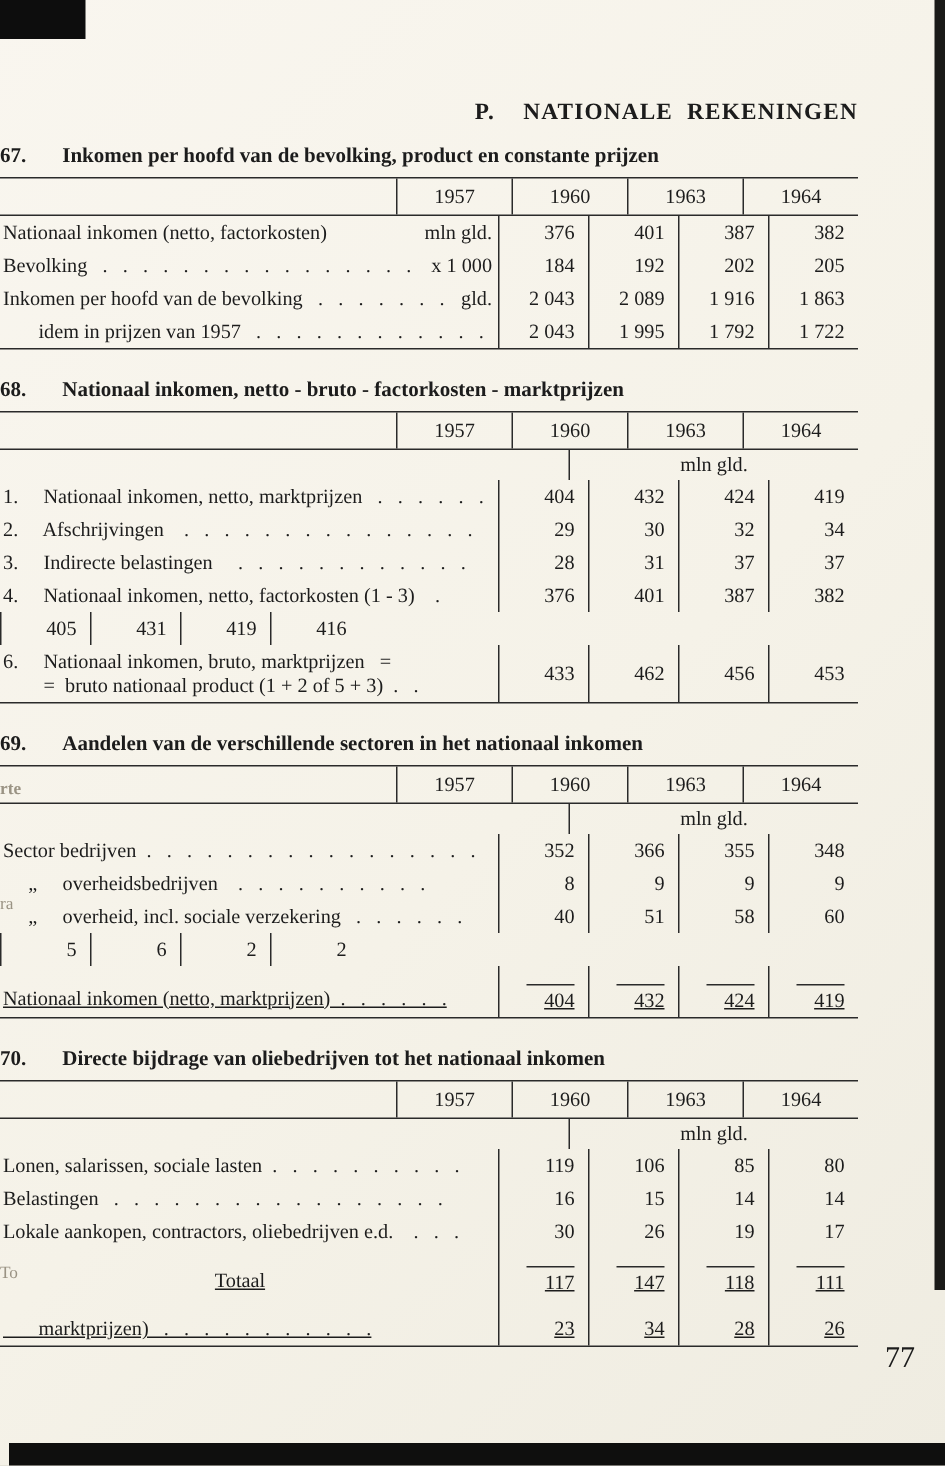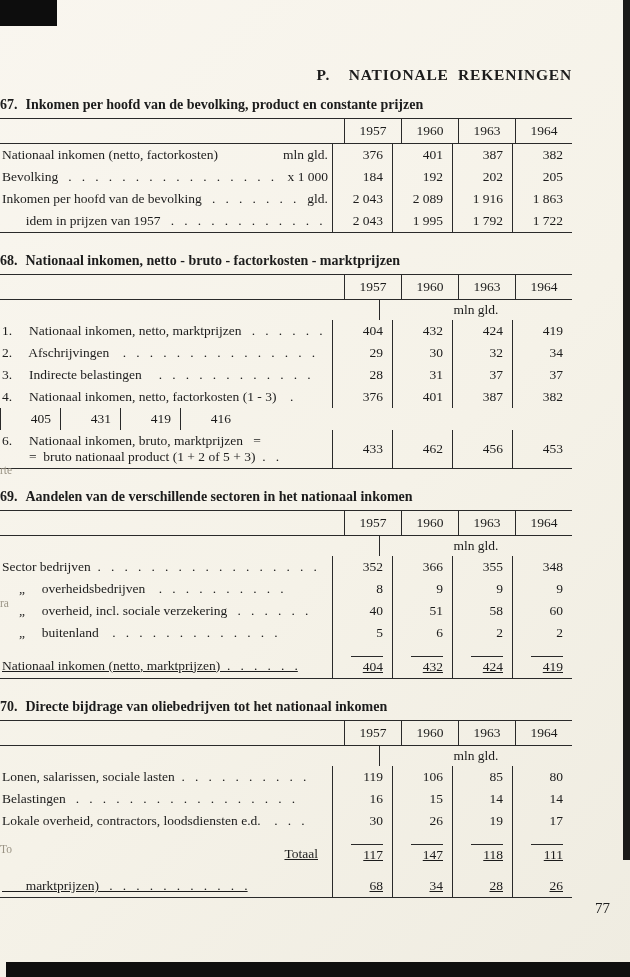--- a/index.html
+++ b/index.html
@@ -26,20 +26,21 @@
     font-size: 15.5px;
     letter-spacing: 0.8px;
     white-space: pre;
   }
   .table-title {
     margin: 20px 0 5px 0;
     font-weight: bold;
     font-size: 14px;
     display: flex;
     white-space: pre;
+    gap: 16px;
   }
   .table-title.first { margin-top: 13px; }
   .table-title .tnum { margin-right: 8px; }
 
   .stat-table {
     border-top: 1.2px solid #2a2a2a;
     border-bottom: 1.2px solid #2a2a2a;
     font-size: 13.5px;
     line-height: 16px;
   }
@@ -57,44 +58,44 @@
     flex: 0 1 auto; min-width: 0; overflow: hidden;
   }
   .lbl-line { white-space: pre; overflow: hidden; }
   .suffix { white-space: pre; flex: 0 0 auto; margin-left: 4px; }
   .cell.num {
     width: 48px; flex: 0 0 auto;
     border-left: 1px solid #2a2a2a;
     justify-content: flex-end;
     padding: 3px 9px 3px 2px;
   }
-  .header-row .cell.num { justify-content: center; padding: 4px 4px; }
+  .header-row .cell.num { justify-content: center; padding: 4px 14px; }
   .unit-row .cell.units {
     width: 192px; flex: 0 0 auto;
     border-left: 1px solid #2a2a2a;
     justify-content: center;
     padding: 2px 0;
   }
   .gap > .cell { padding-top: 12px; text-decoration: underline; }
   .sum .val {
     display: inline-block;
     min-width: 32px; text-align: right;
     border-top: 1px solid #2a2a2a;
     padding-top: 2px;
   }
-  .cell.label.alignright { justify-content: flex-end; padding-right: 14px; }
-
-  .page-number { position: absolute; right: 20px; bottom: 60px; font-size: 15px; color: #1c1c1c; }
+  .cell.label.alignright { justify-content: center; padding-right: 14px; }
+
+  .page-number { position: absolute; right: 20px; bottom: 60px; font-size: 20px; color: #1c1c1c; }
 
   
   .bar-topleft { position: absolute; left: 0; top: 0; width: 57px; height: 26px; background: #0d0d0d; }
   .bar-right { position: absolute; right: 0; top: 0; width: 7px; height: 860px; background: #1a1a18; }
   .bar-bottom { position: absolute; left: 6px; right: 0; bottom: 0; height: 15px; background: #0f0f0e; }
   .ghost { position: absolute; left: 0; font-size: 11.5px; color: #9a9384; }
-  .g1 { top: 464px; } .g2 { top: 597px; } .g3 { top: 816px; margin-top: 27px; }
+  .g1 { top: 520px; font-weight: bold; } .g2 { top: 597px; } .g3 { top: 816px; margin-top: 27px; }
 </style>
 </head>
 <body>
 
 <div class="page">
   <div class="content">
 
     <div class="section-header">P.    NATIONALE  REKENINGEN</div>
 
     <div class="table-title first">
@@ -405,27 +406,20 @@
             <span class="val">51</span>
           </div>
         <div class="cell num">
             <span class="val">58</span>
           </div>
         <div class="cell num">
             <span class="val">60</span>
           </div>
       </div>
       <div class="t-row data-row">
-        <div class="cell label">
-          <div class="lbl">
-              <div class="lbl-line">     „     buitenland    .   .   .   .   .   .   .   .   .   .   .   .   .</div>
-              <div class="lbl-line"></div>
-            </div>
-          <span class="suffix"></span>
-        </div>
         <div class="cell num">
             <span class="val">5</span>
           </div>
         <div class="cell num">
             <span class="val">6</span>
           </div>
         <div class="cell num">
             <span class="val">2</span>
           </div>
         <div class="cell num">
@@ -509,21 +503,21 @@
         <div class="cell num">
             <span class="val">14</span>
           </div>
         <div class="cell num">
             <span class="val">14</span>
           </div>
       </div>
       <div class="t-row data-row">
         <div class="cell label">
           <div class="lbl">
-              <div class="lbl-line">Lokale overheid, contractors, loodsdiensten e.d.    .   .   .</div>
+              <div class="lbl-line">Lokale aankopen, contractors, oliebedrijven e.d.    .   .   .</div>
               <div class="lbl-line"></div>
             </div>
           <span class="suffix"></span>
         </div>
         <div class="cell num">
             <span class="val">30</span>
           </div>
         <div class="cell num">
             <span class="val">26</span>
           </div>
@@ -555,21 +549,21 @@
           </div>
       </div>
       <div class="t-row data-row gap">
         <div class="cell label">
           <div class="lbl">
               <div class="lbl-line">       marktprijzen)   .   .   .   .   .   .   .   .   .   .   .</div>
             </div>
           <span class="suffix"></span>
         </div>
         <div class="cell num">
-            <span class="val">68</span>
+            <span class="val">23</span>
           </div>
         <div class="cell num">
             <span class="val">34</span>
           </div>
         <div class="cell num">
             <span class="val">28</span>
           </div>
         <div class="cell num">
             <span class="val">26</span>
           </div>

